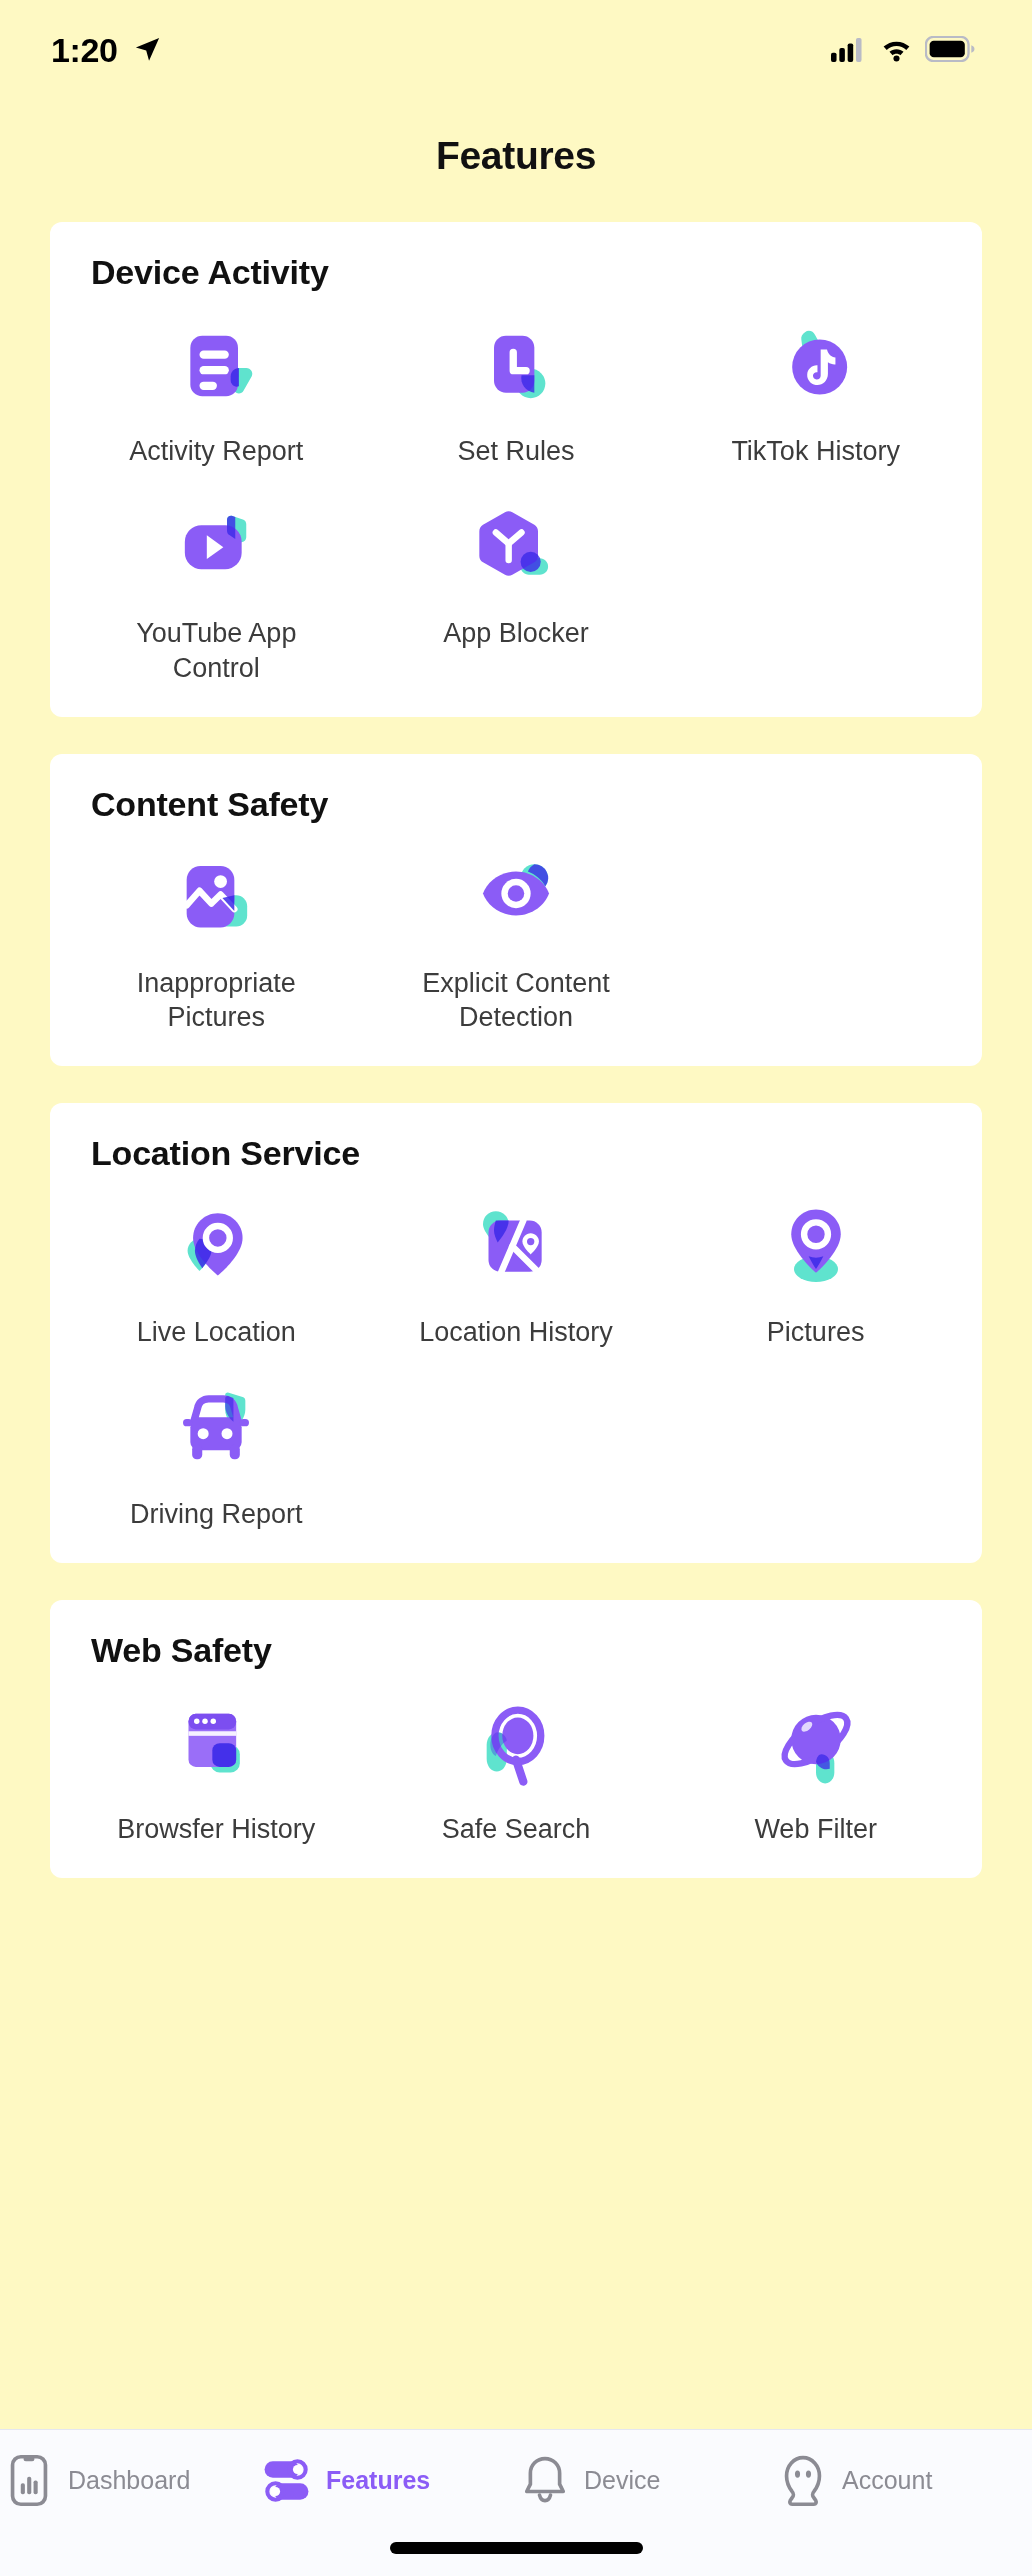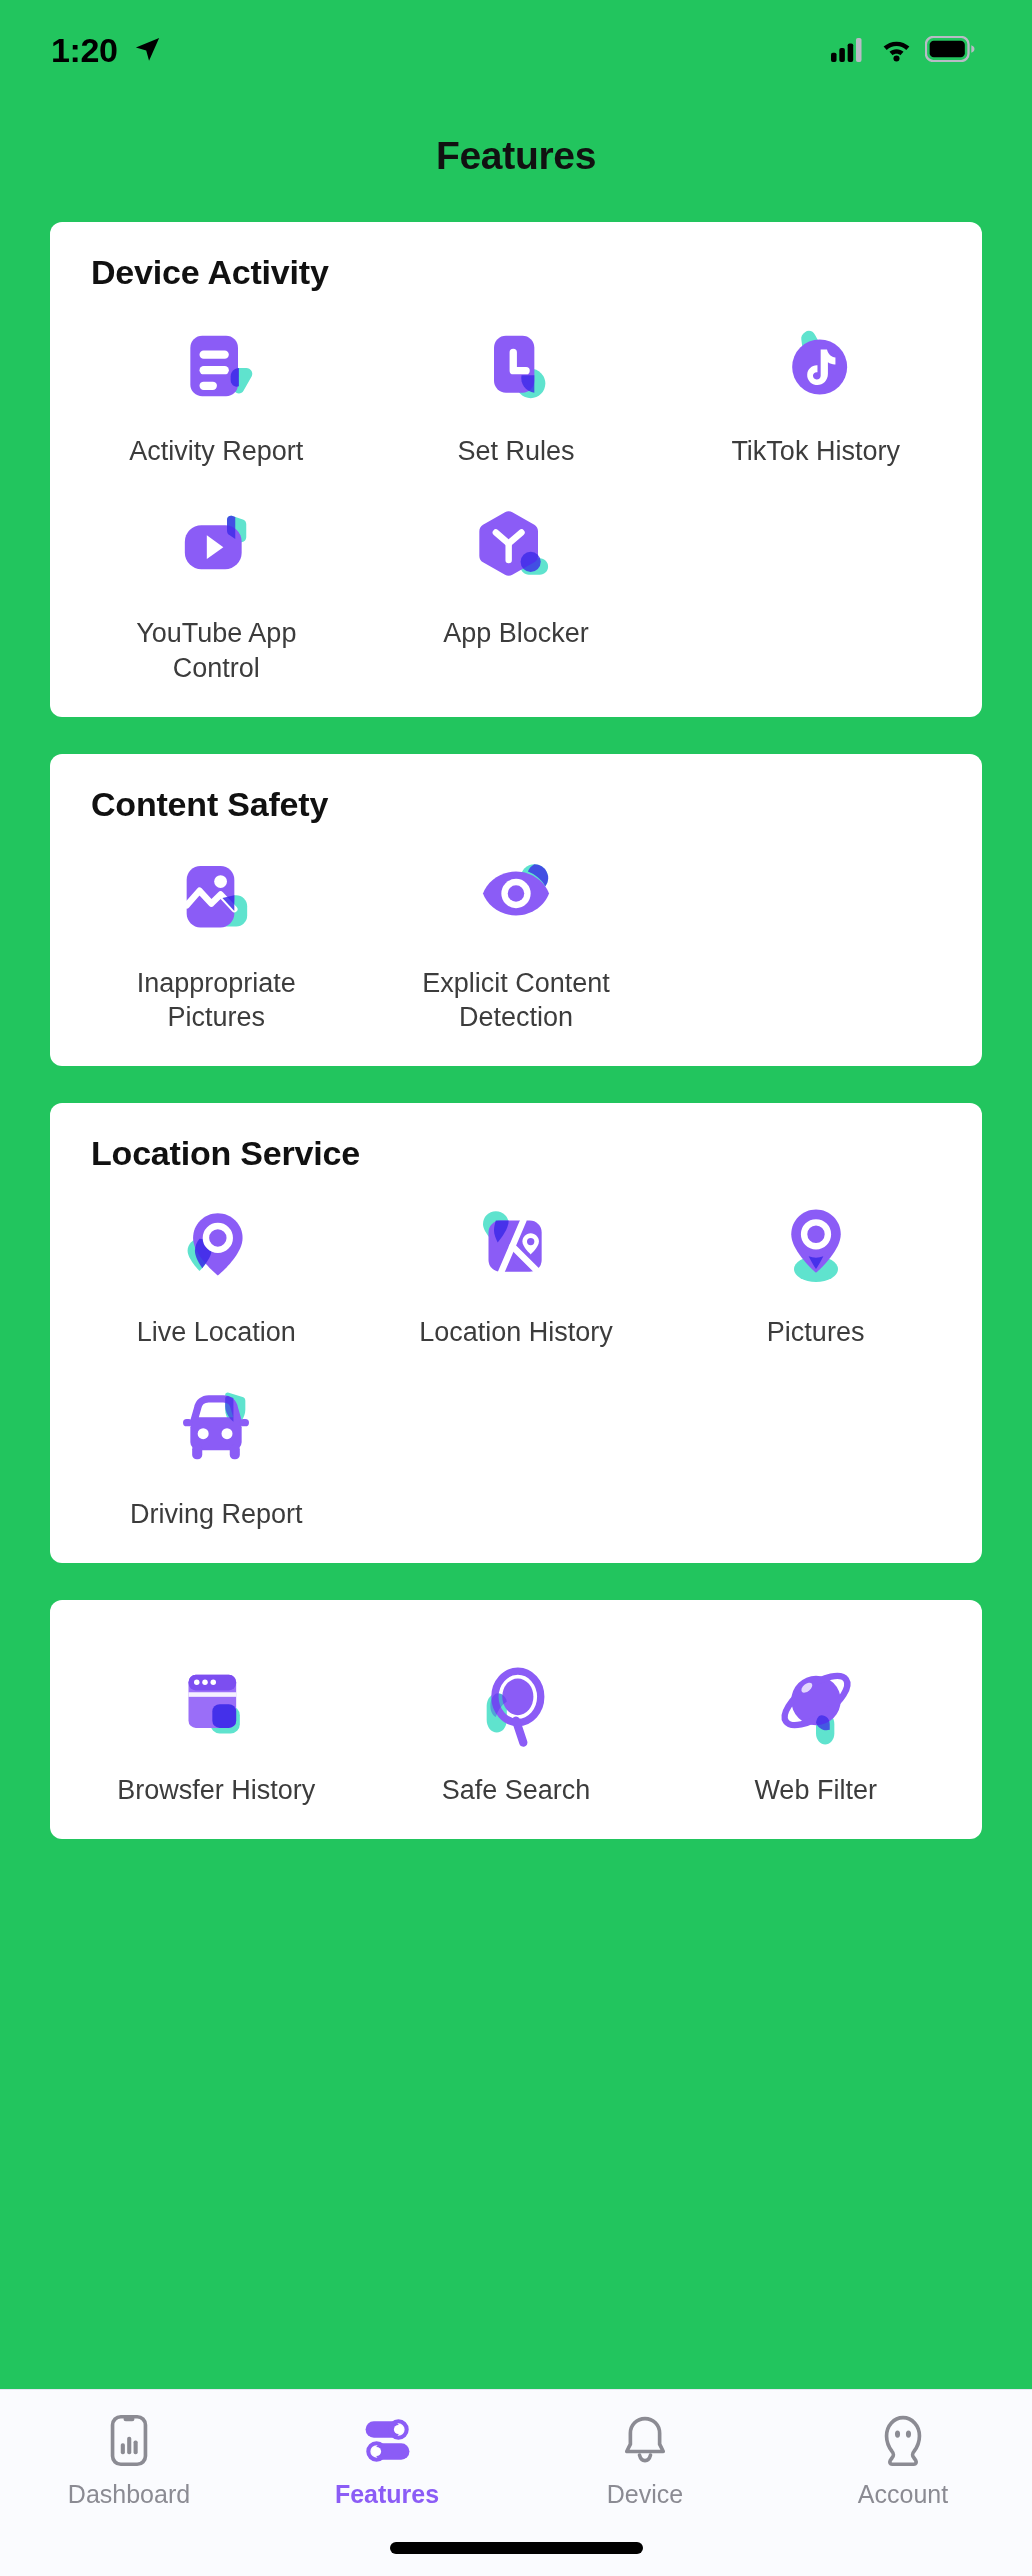--- a/index.html
+++ b/index.html
@@ -2,21 +2,21 @@
 <html style="font-size:14.7px"><head>
 <meta charset="utf-8">
 <style>
   * { margin:0; padding:0; box-sizing:border-box; }
   html, body {
     width:1032px; height:2576px;
     background:#eff1fb;
     font-family:"Liberation Sans", sans-serif;
     -webkit-font-smoothing:antialiased;
   }
-  .phone { position:relative; width:1032px; height:2576px; overflow:hidden; background:#22c55e; display:flex; flex-direction:column; }
+  .phone { position:relative; width:1032px; height:2576px; overflow:hidden; background:#fef9c3; display:flex; flex-direction:column; }
 
   
   .statusbar { height:101px; flex:0 0 101px; display:flex; align-items:center; justify-content:space-between; padding:0 57px 0 51px; }
   .sb-left { display:flex; align-items:center; gap:14.7px; }
   .sb-time { font-size:34px; font-weight:700; color:#000; letter-spacing:-0.4px; }
   .sb-right { display:flex; align-items:center; gap:11px; }
 
   
   .page-title { flex:0 0 auto; text-align:center; font-size:39px; font-weight:700; color:#111; padding-top:33px; padding-bottom:11px; letter-spacing:-0.3px; }
 
@@ -27,21 +27,21 @@
   .card-title { font-size:34px; font-weight:700; color:#111; padding:0 0 0 41px; letter-spacing:-0.2px; }
 
   .grid { display:flex; flex-wrap:wrap; padding:0 16.5px; }
   .cell { width:33.3333%; padding:31px 7.3px 5.5px 7.3px; display:flex; flex-direction:column; align-items:center; }
   .icon-wrap { width:101px; height:88px; position:relative; display:flex; align-items:center; justify-content:center; }
   .cell-label { margin-top:23px; font-size:27px; line-height:1.28; color:#3c3c3c; text-align:center; max-width:211px; }
 
   
   .tabbar { flex:0 0 auto; background:#fafbfe; border-top:0.9px solid #e4e7f2; padding:22px 0 0 0; }
   .tabs { display:flex; }
-  .tab { flex:1; display:flex; flex-direction:column; align-items:center; gap:11px; }
+  .tab { flex:1; display:flex; flex-direction:row; align-items:center; gap:11px; }
   .tab-icon { width:57px; height:57px; display:flex; align-items:center; justify-content:center; }
   .tab-label { font-size:25px; color:#8b8b93; }
   .tab.active .tab-label { color:#8b5cf6; font-weight:700; }
   .home-ind { width:100%; display:flex; justify-content:center; padding:33px 0 22px 0; }
   .home-bar { width:253px; height:12px; border-radius:6.4px; background:#000; }
 </style>
 </head>
 <body>
 
 <div class="phone">
@@ -252,20 +252,21 @@
           </div>
           <div class="cell-label">Driving Report</div>
         </div>
 
         <div class="cell"></div>
         <div class="cell"></div>
       </div>
     </div>
 
     <div class="card">
+      <div class="card-title">Web Safety</div>
       <div class="grid">
 
         <div class="cell">
           <div class="icon-wrap">
             <svg width="92" height="88" viewBox="0 0 100 96">
               <rect x="44" y="48" width="32" height="30" rx="10" fill="#5fe3ce"></rect>
               <rect x="20" y="14" width="52" height="58" rx="8" fill="#9a6ef8"></rect>
               <rect x="20" y="14" width="52" height="17" rx="8" fill="#7c4ef0"></rect>
               <circle cx="29" cy="22" r="3" fill="#fff"></circle>
               <circle cx="38" cy="22" r="3" fill="#fff"></circle>

